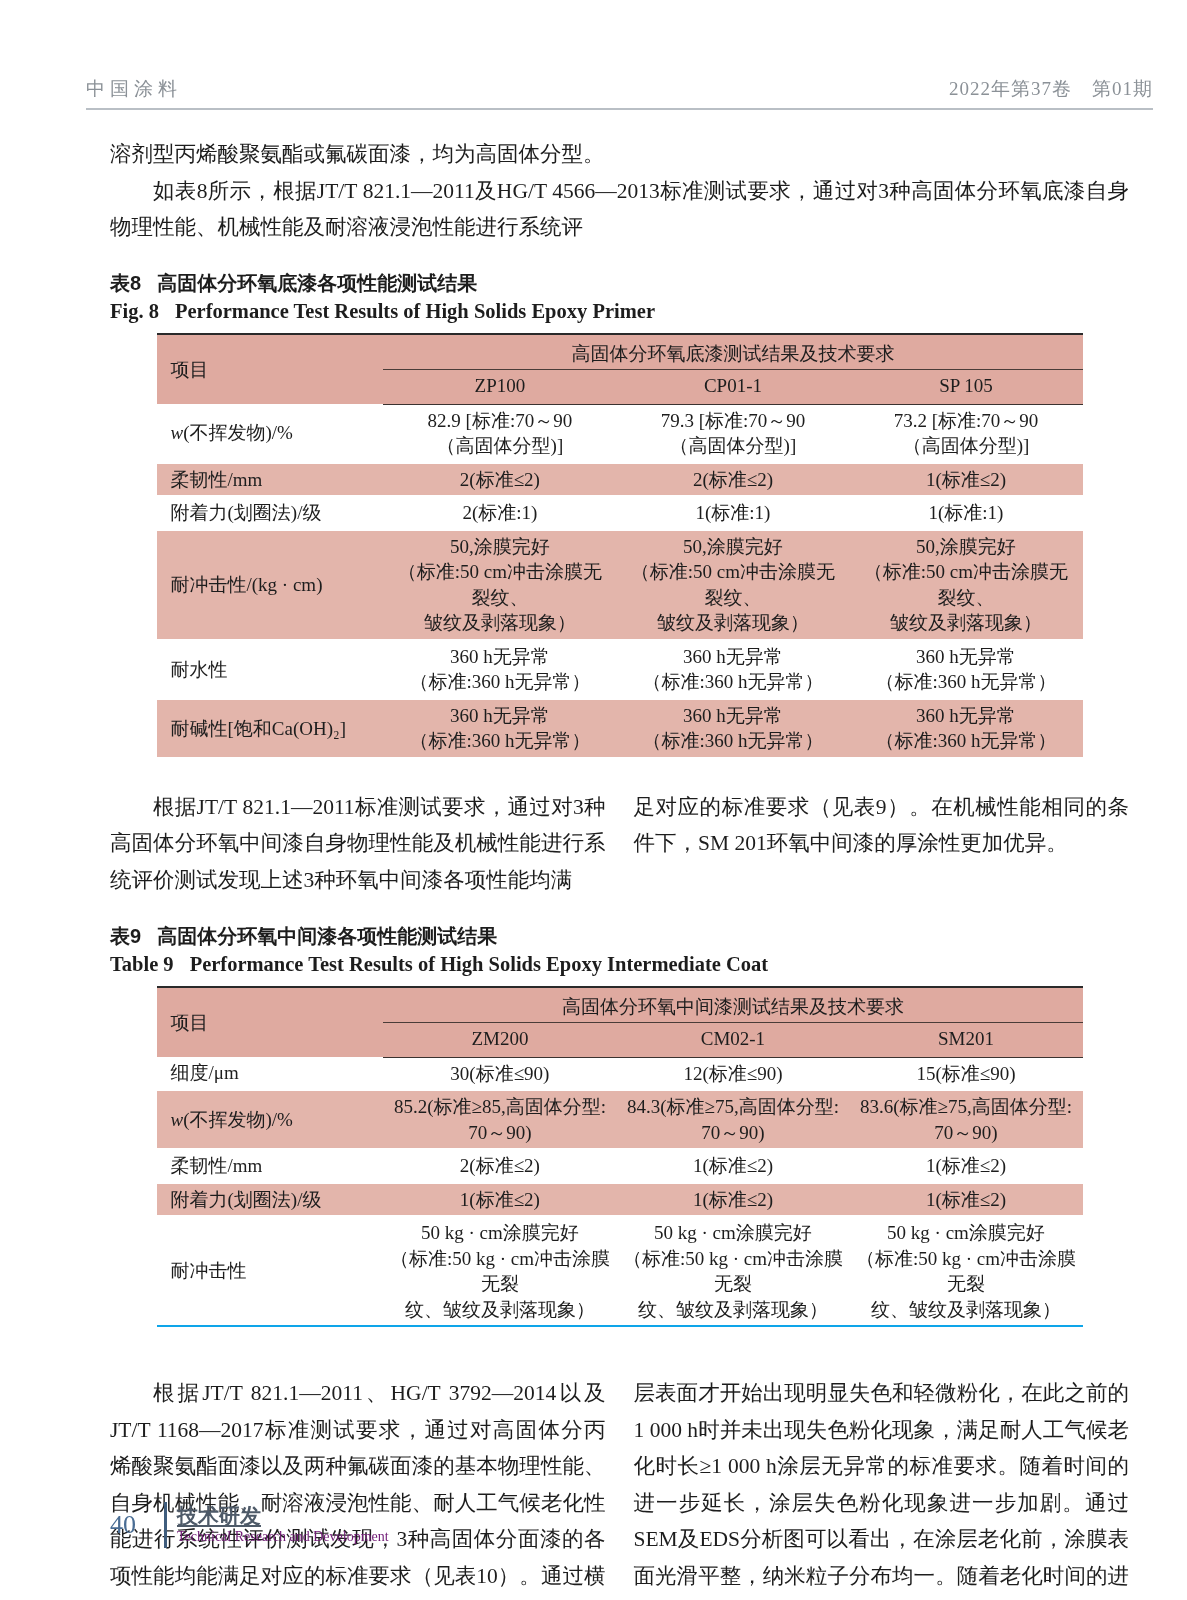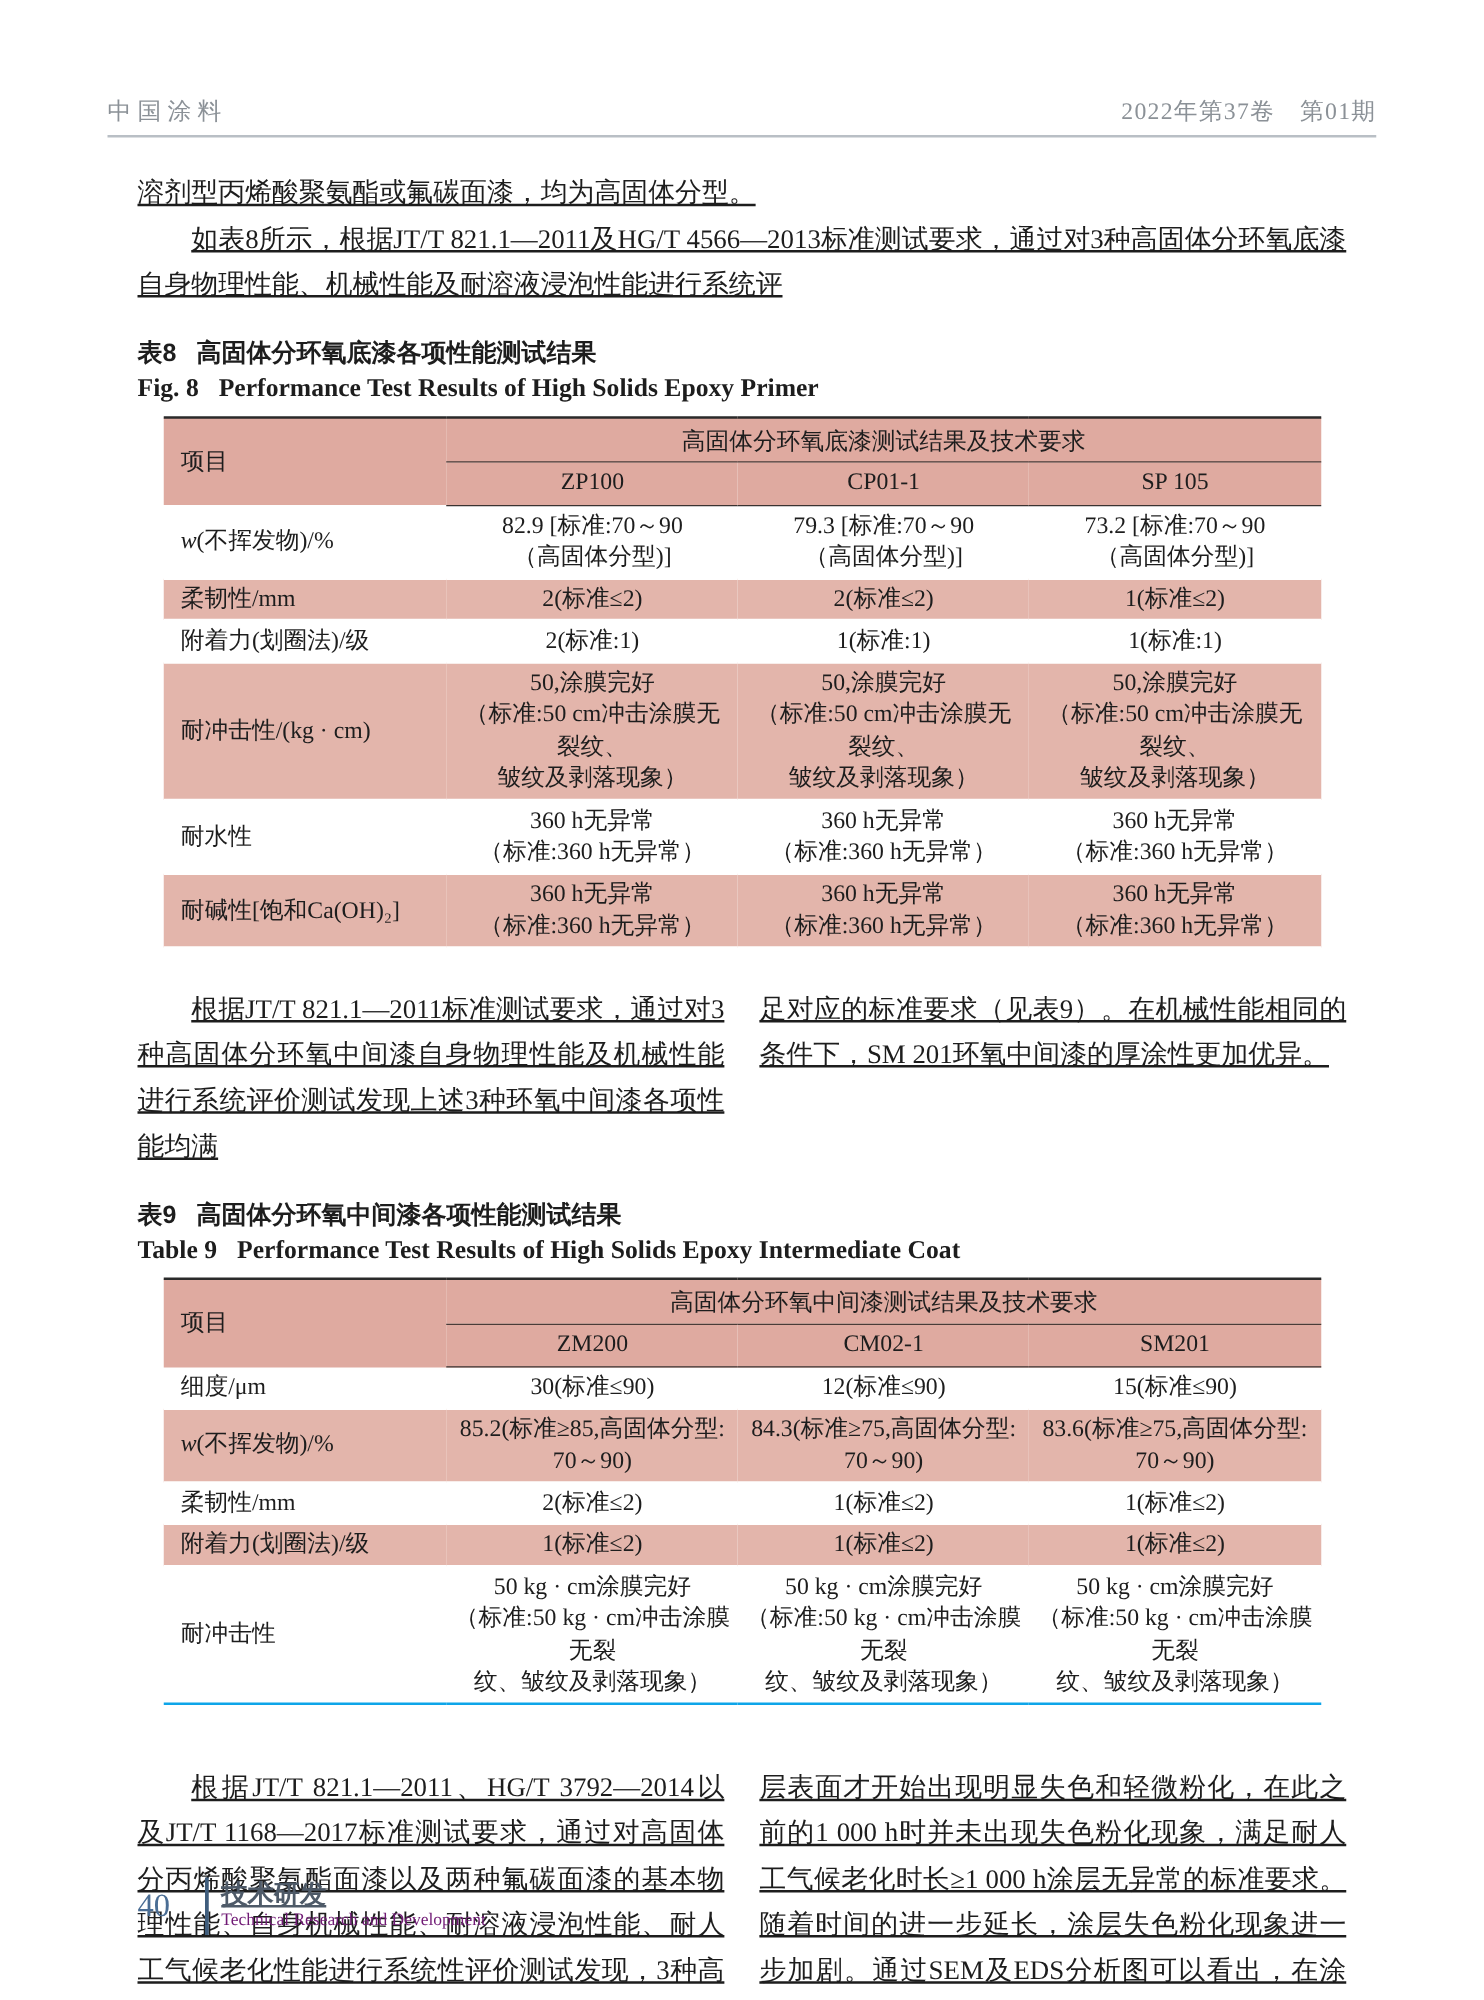--- a/index.html
+++ b/index.html
@@ -4,30 +4,30 @@
 <style>
   html,body{margin:0;padding:0;background:#ffffff;}
   .page{
     position:relative;
     width:1187px;height:1600px;
     background:#ffffff;
     font-family:"Liberation Serif","DejaVu Serif",serif;
     color:#1d1d1d;
     overflow:hidden;
     box-sizing:border-box;
-    padding:76px 110px 0 110px;
+    padding:76px 58px 0 110px;
   }
   
   .runhead{display:flex;justify-content:space-between;align-items:flex-end;
     color:#8b9197;font-size:19px;margin:0 -24px 0 -24px;}
   .runhead .jname{letter-spacing:5px;}
   .runhead .issue{letter-spacing:1px;}
   .runrule{height:2px;background:#b9bfc5;margin:6px -24px 0 -24px;}
   
-  .twocol{display:flex;gap:28px;text-decoration:underline;}
+  .twocol{display:flex;gap:28px;}
   .col{flex:1;min-width:0;}
   .para{margin:0;font-size:21.5px;line-height:36.6px;text-align:justify;
     text-justify:inter-ideograph;}
   .ind{text-indent:2em;}
   .sec1{margin-top:26px;}
   .sec2{margin-top:30px;}
   .sec3{margin-top:48px;}
   
   .cap{ text-align:left;margin-top:24px;}
   .cap .zh{font-family:"Liberation Sans","DejaVu Sans",sans-serif;

